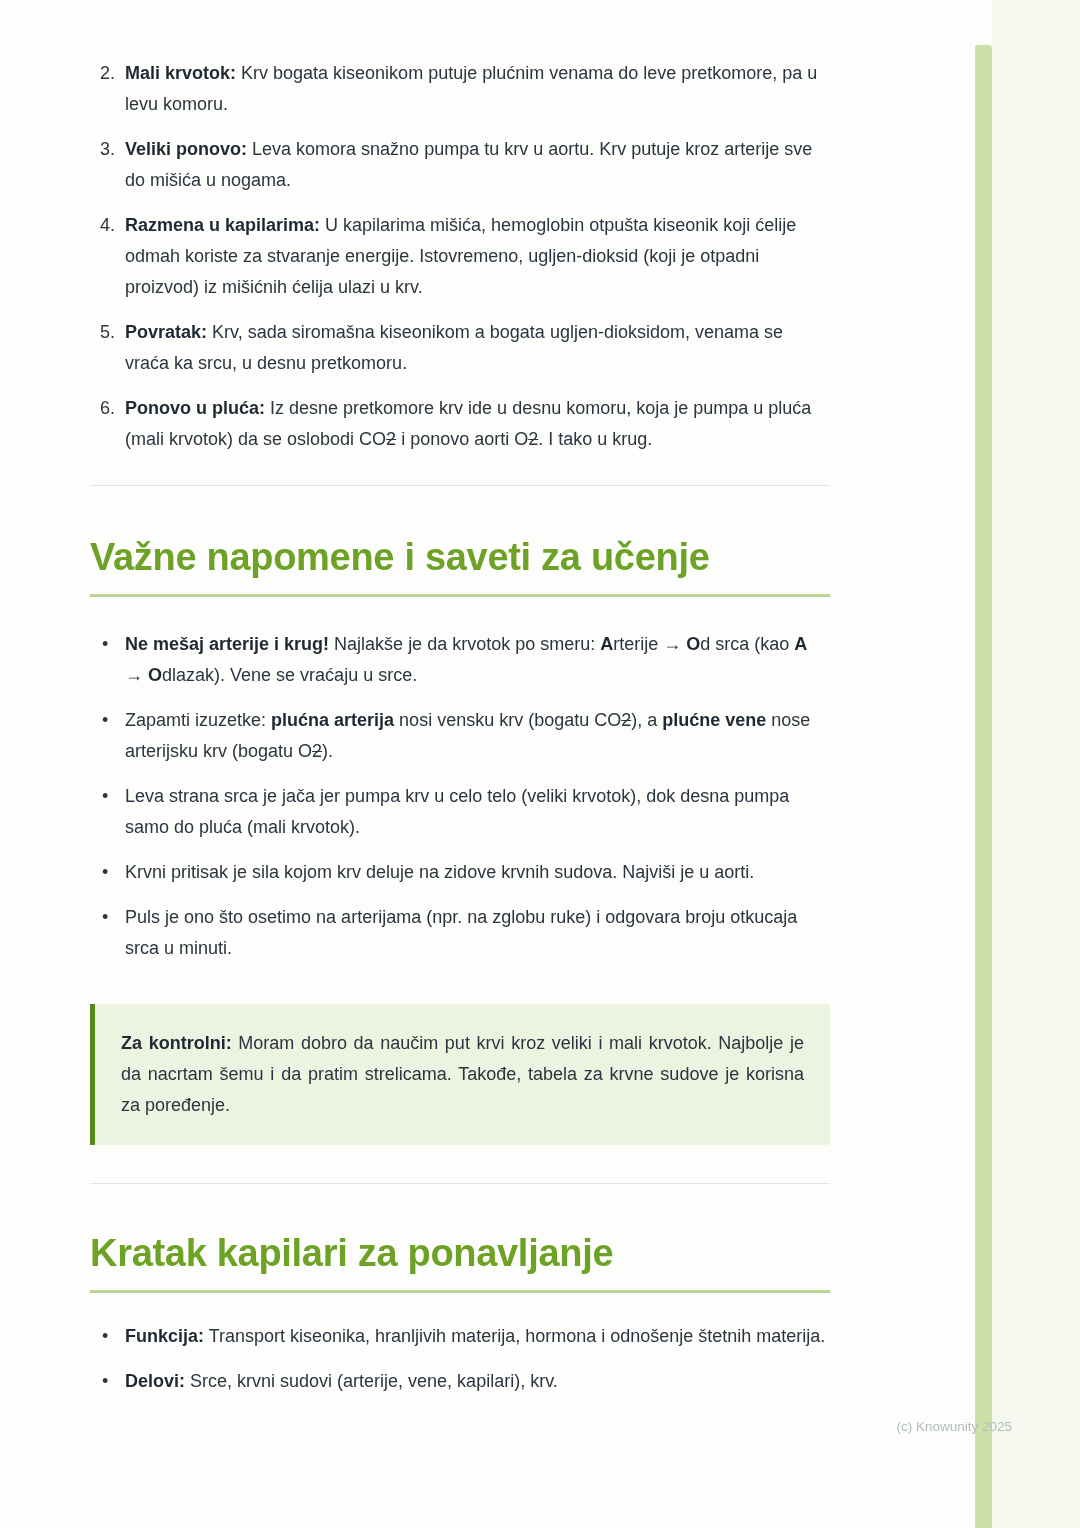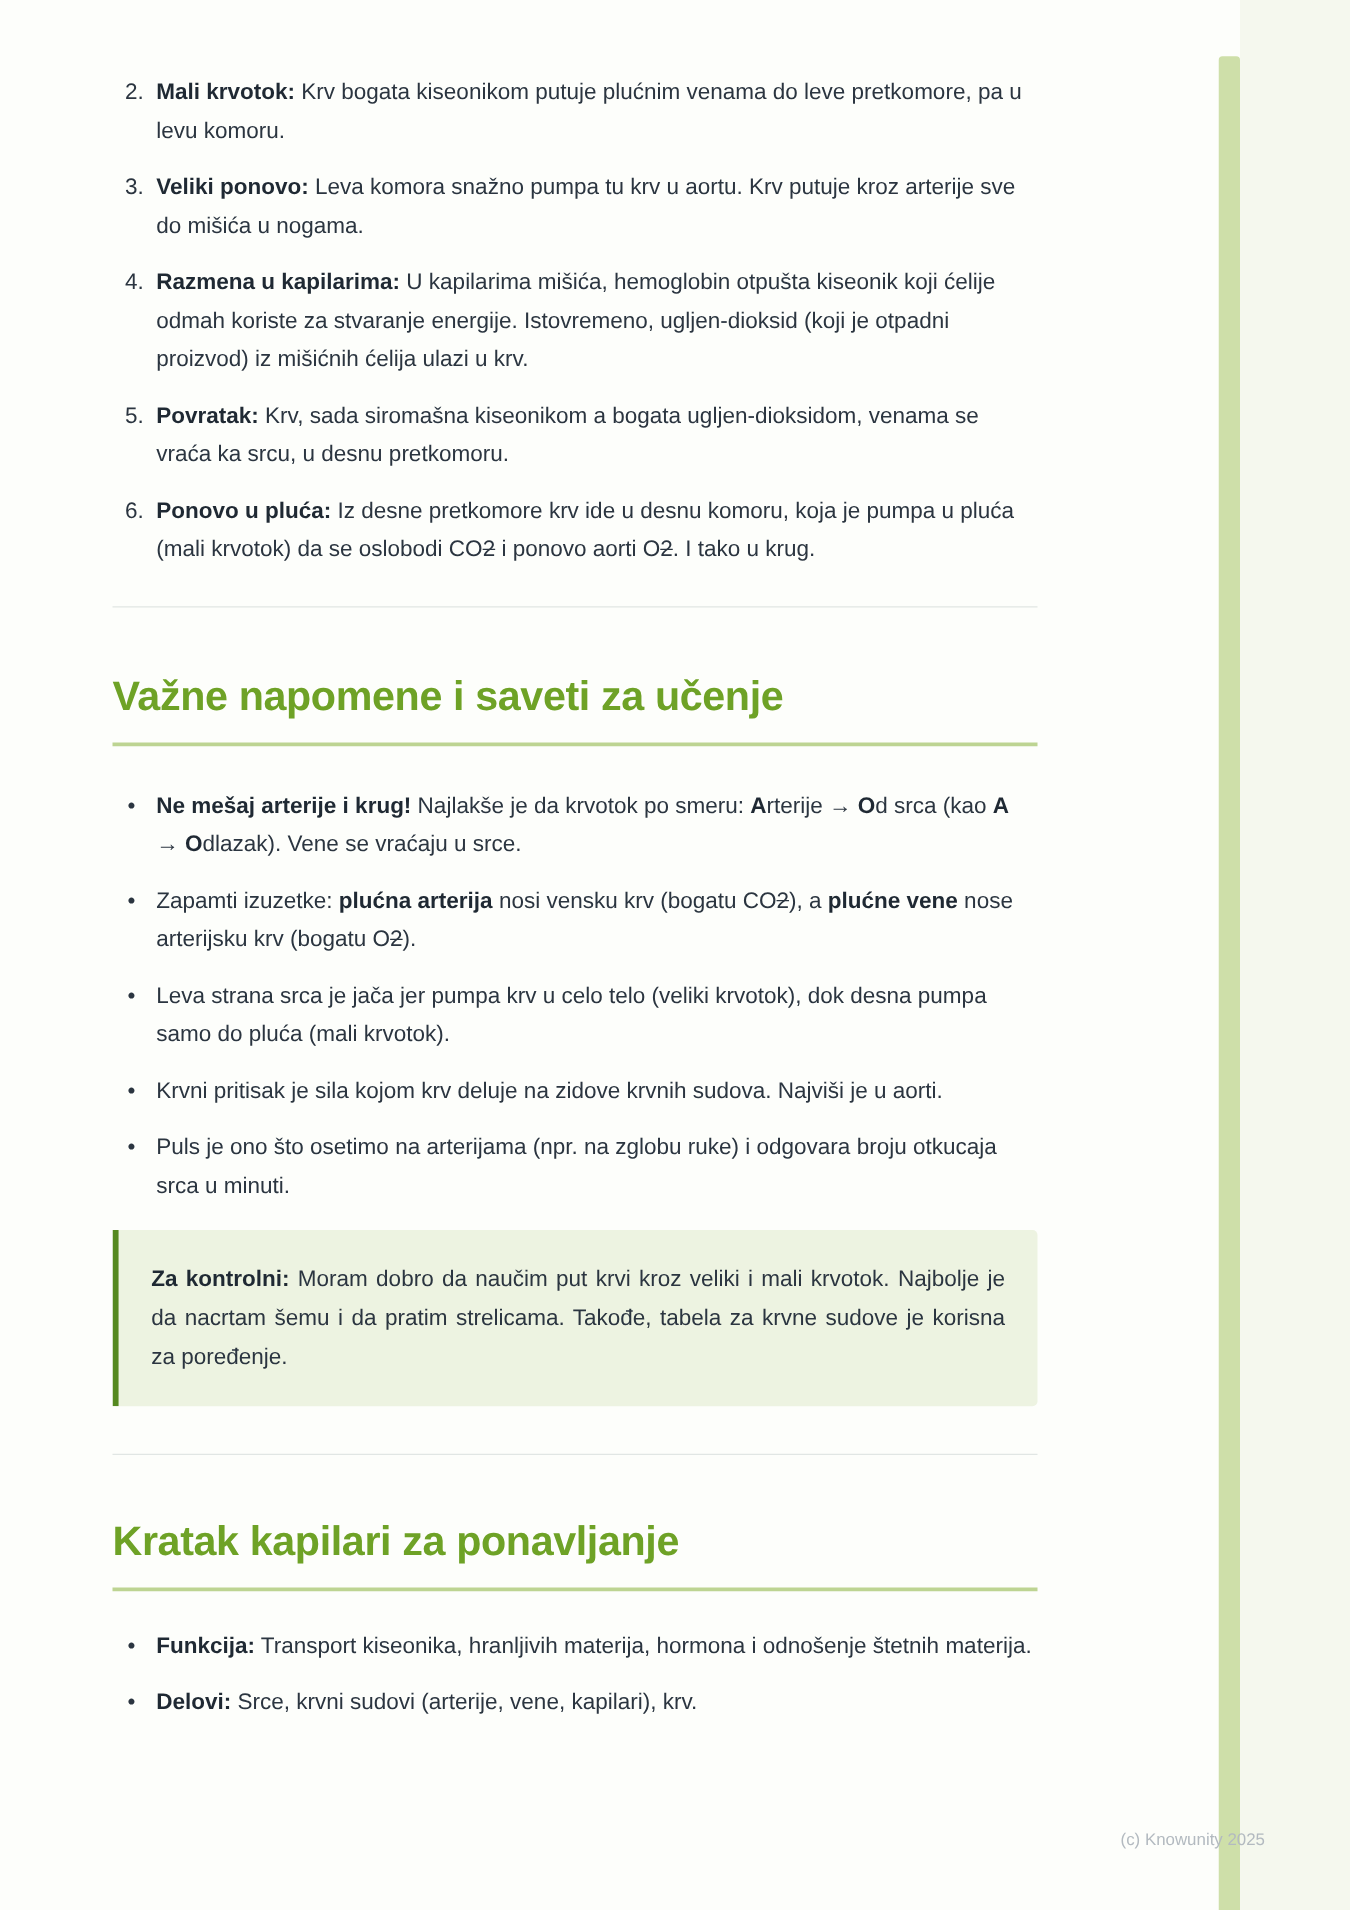--- a/index.html
+++ b/index.html
@@ -54,43 +54,43 @@
   hr.divider {
     border: none;
     border-top: 1px solid var(--divider, #e1e6e4);
     margin: 0;
   }
   hr.divider-1 { margin: 30px 0 50px 0; }
   hr.divider-2 { margin: 38px 0 48px 0; }
   h2.section-heading {
     margin: 0;
     padding-bottom: 16px;
-    font-size: 33px;
+    font-size: 38px;
     line-height: 42px;
     font-weight: 700;
     letter-spacing: -0.3px;
     color: var(--heading_green, #6ea226);
     border-bottom: 3px solid var(--heading_rule, #bdd492);
   }
   ul.tips-list { margin-top: 32px; }
   ul.review-list { margin-top: 28px; }
   .callout {
-    margin-top: 20px;
+    margin-top: 40px;
     background: var(--callout_bg, #edf3e1);
     border-left: 5px solid var(--callout_border, #55891f);
     border-radius: 0 4px 4px 0;
     padding: 24px 26px;
   }
   .callout-text {
     margin: 0;
     text-align: justify;
   }
   .footer-credit {
     position: absolute;
-    top: 1463px;
+    top: 1418px;
     right: 68px;
     font-size: 13.5px;
     line-height: 18px;
     color: var(--footer_text, #b3bac0);
     z-index: 5;
   }
 </style>
 </head>
 <body>
 

